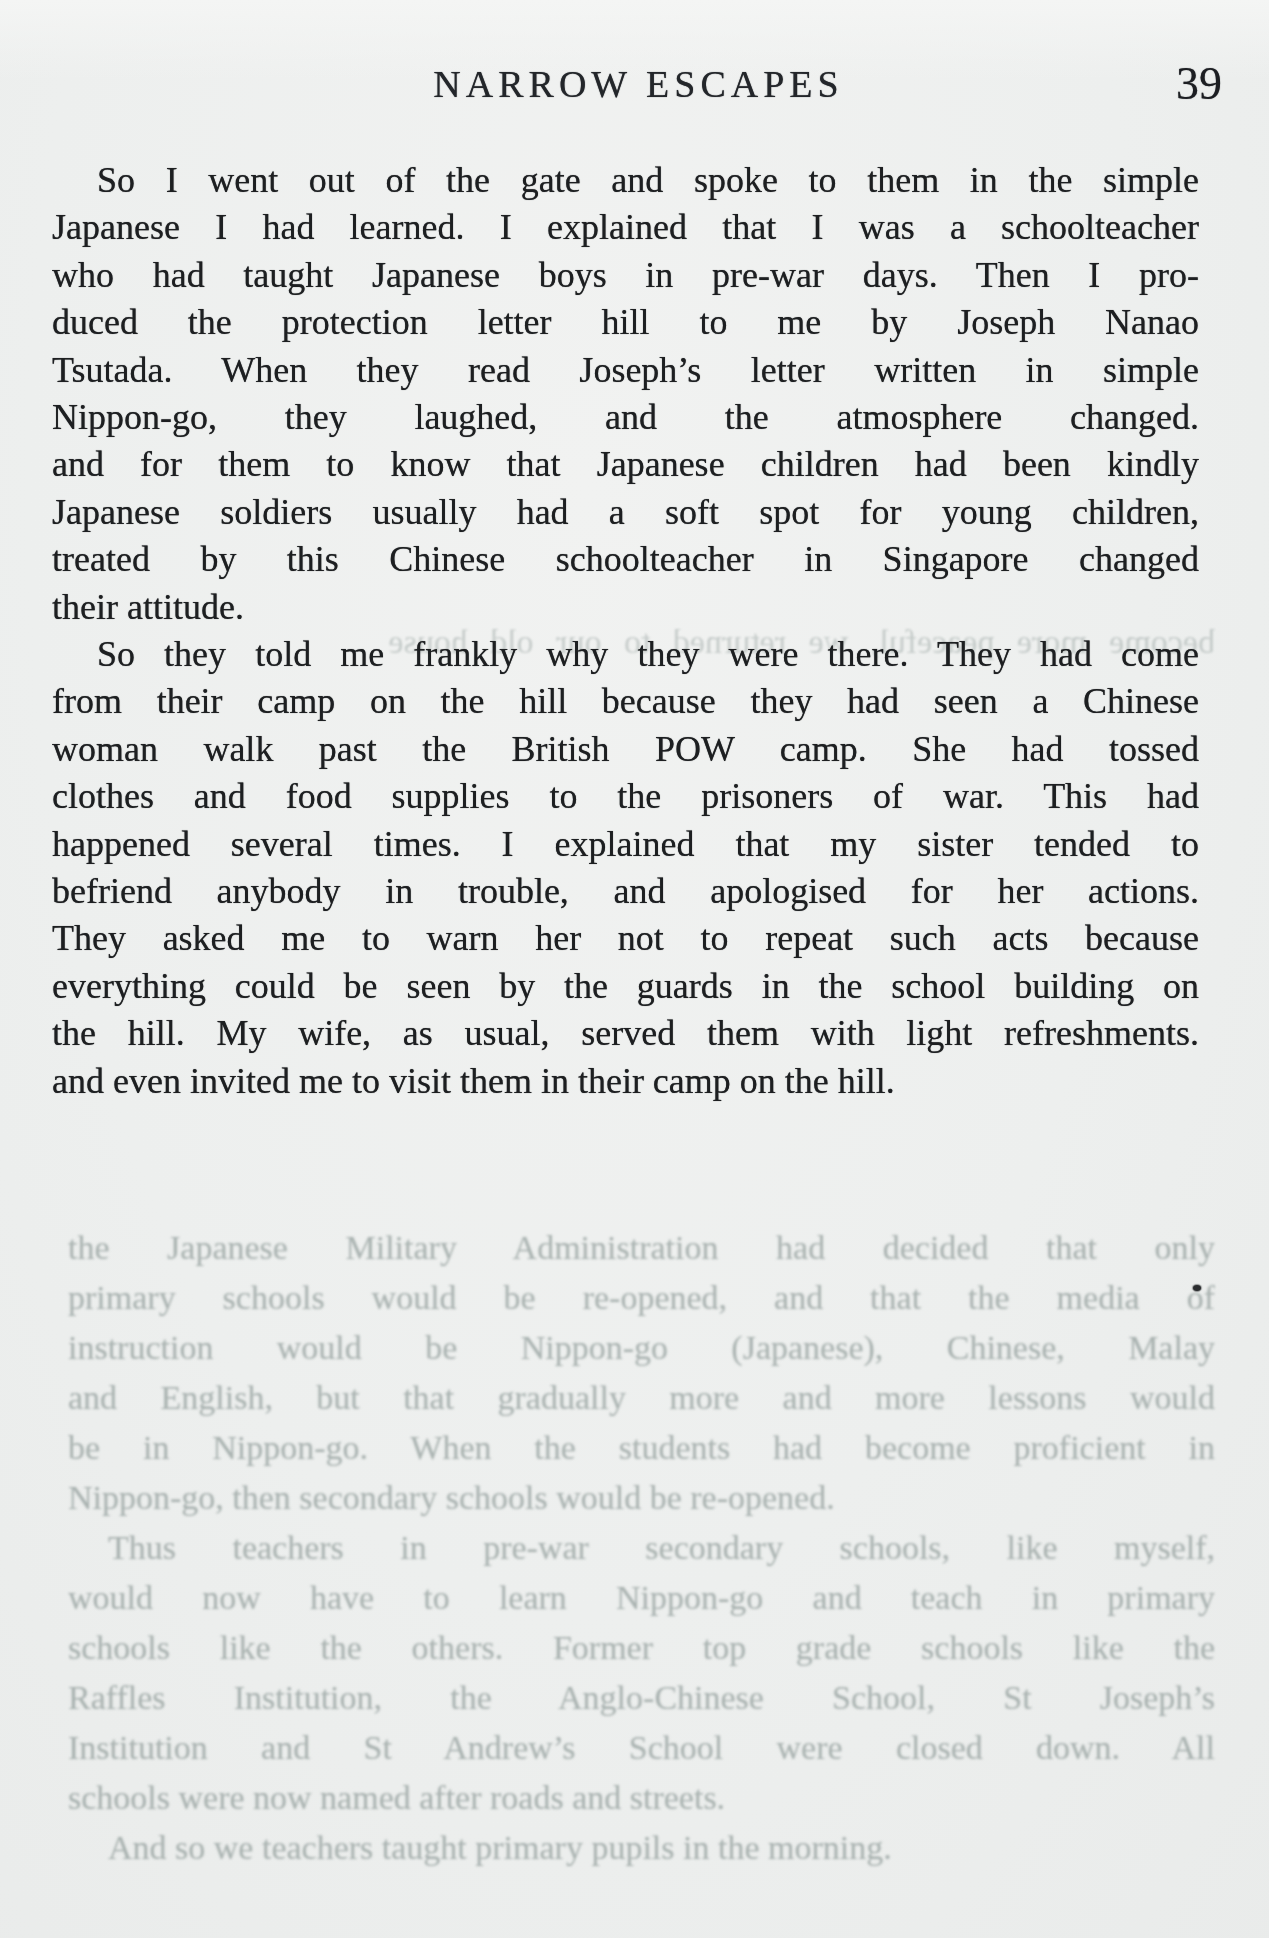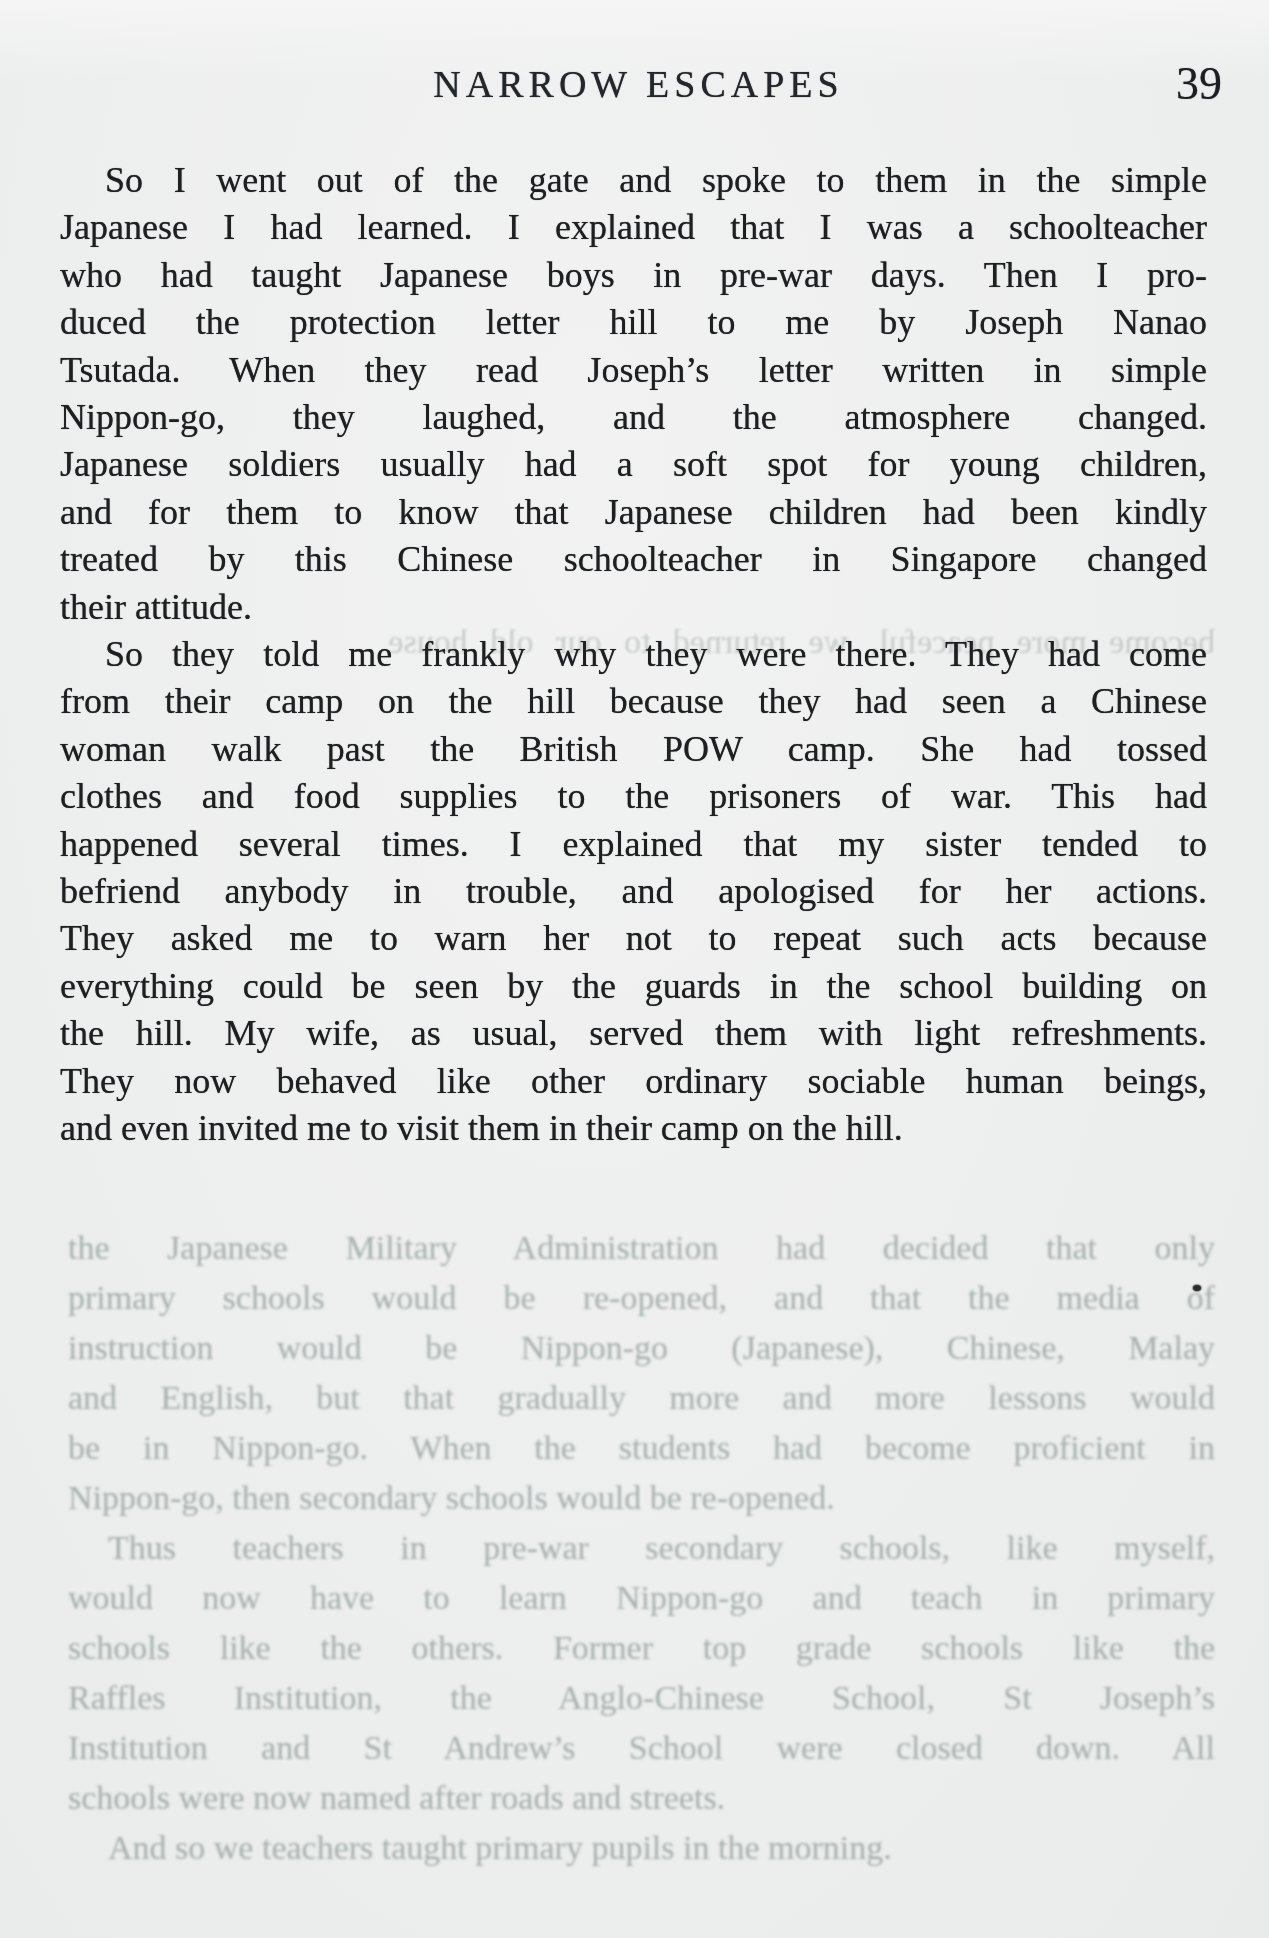--- a/index.html
+++ b/index.html
@@ -41,21 +41,21 @@
     right: 83px;
     font-size: 46px;
     line-height: 44px;
     color: #1c1e22;
     text-shadow: 0 0 1px rgba(25,28,32,0.6);
   }
 
   
   .para {
     position: absolute;
-    left: 60px;
+    left: 52px;
     width: 1147px;
     font-size: 36px;
     line-height: 47.4px;
     text-shadow: 0 0 0.8px rgba(25,27,30,0.8);
   }
   .p1 { top: 157px; }
   .p2 { top: 631px; }
   .ln {
     height: 47.4px;
     overflow: hidden;
@@ -144,35 +144,34 @@
   </div>
   <div class="folio">39</div>
 
   <div class="para p1">
     <div class="ln indent">So I went out of the gate and spoke to them in the simple</div>
     <div class="ln">Japanese I had learned. I explained that I was a schoolteacher</div>
     <div class="ln">who had taught Japanese boys in pre-war days. Then I pro-</div>
     <div class="ln">duced the protection letter hill to me by Joseph Nanao</div>
     <div class="ln">Tsutada. When they read Joseph’s letter written in simple</div>
     <div class="ln">Nippon-go, they laughed, and the atmosphere changed.</div>
+    <div class="ln">and for them to know that Japanese children had been kindly</div>
     <div class="ln">Japanese soldiers usually had a soft spot for young children,</div>
-    <div class="ln">and for them to know that Japanese children had been kindly</div>
     <div class="ln">treated by this Chinese schoolteacher in Singapore changed</div>
     <div class="ln no-just">their attitude.</div>
   </div>
 
   <div class="para p2">
     <div class="ln indent">So they told me frankly why they were there. They had come</div>
     <div class="ln">from their camp on the hill because they had seen a Chinese</div>
     <div class="ln">woman walk past the British POW camp. She had tossed</div>
     <div class="ln">clothes and food supplies to the prisoners of war. This had</div>
     <div class="ln">happened several times. I explained that my sister tended to</div>
     <div class="ln">befriend anybody in trouble, and apologised for her actions.</div>
     <div class="ln">They asked me to warn her not to repeat such acts because</div>
     <div class="ln">everything could be seen by the guards in the school building on</div>
     <div class="ln">the hill. My wife, as usual, served them with light refreshments.</div>
-    <div class="ln">They now behaved like other ordinary sociable human beings,</div>
     <div class="ln no-just">and even invited me to visit them in their camp on the hill.</div>
   </div>
 
   <div class="speck speck-1"></div>
 
 </div>
 
 </body></html>

